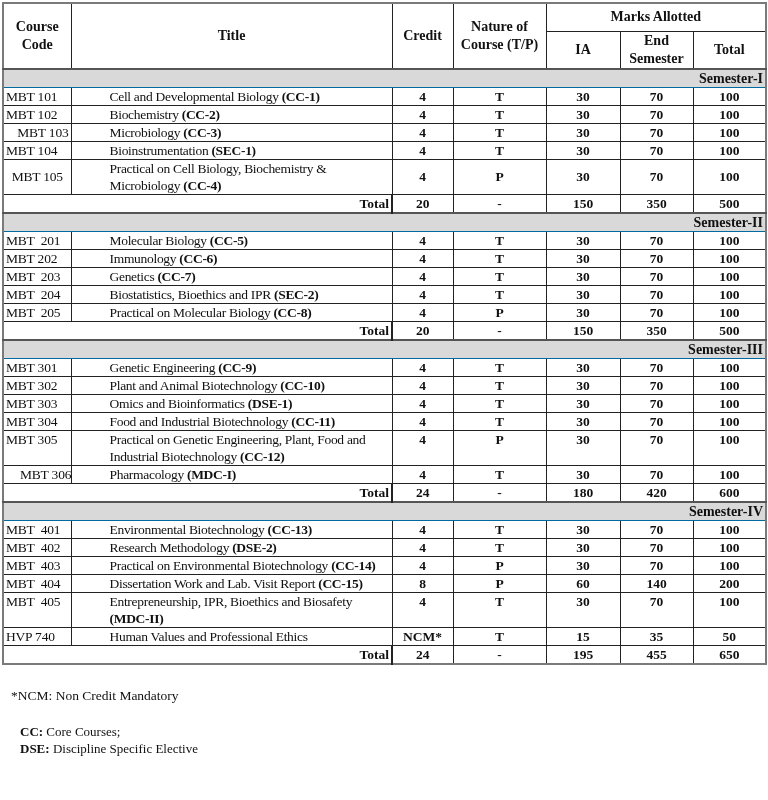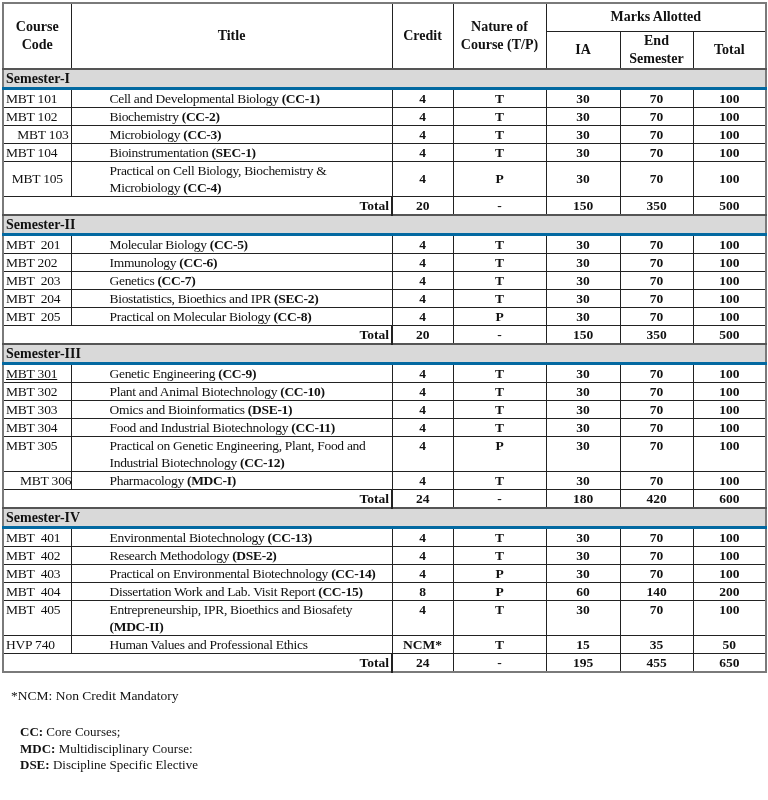--- a/index.html
+++ b/index.html
@@ -7,21 +7,21 @@
   .wrap { position: absolute; left: 2px; top: 2px; width: 763px; }
   table { border-collapse: collapse; width: 763px; table-layout: fixed; border: 2px solid #7a7a7a; }
   td, th { border: 1px solid #222; padding: 0 2px; line-height: 17px; vertical-align: middle; }
   th { font-weight: bold; text-align: center; font-size: 14px; line-height: 18px; }
   .c { text-align: center; font-weight: bold; }
   .code { white-space: nowrap; letter-spacing: -0.2px; }
   .title { letter-spacing: -0.3px; padding-left: 38px; }
   .title b { font-weight: bold; }
   .title.center { }
   .top td.c, .top td { vertical-align: top; }
-  .sem td { background: #d9d9d9; font-weight: bold; text-align: left; font-size: 14px; line-height: 17px; border-top: 2px solid #555; border-bottom: 3px solid #0369a1; margin-left: 32px; }
+  .sem td { background: #d9d9d9; font-weight: bold; text-align: right; font-size: 14px; line-height: 17px; border-top: 2px solid #555; border-bottom: 1px solid #0369a1; margin-left: 32px; }
   .total td { font-weight: bold; }
   .total td.lbl { text-align: right; border-right: 2px solid #222; }
   .notes { position: absolute; left: 11px; top: 688px; font-size: 13.5px; line-height: 16px; }
   .legend { position: absolute; left: 20px; top: 724px; font-size: 13px; line-height: 16.5px; }
   .legend b { font-weight: bold; }
 </style>
 </head>
 <body>
 
 <div class="wrap">
@@ -159,21 +159,21 @@
           <td class="c">20</td>
           <td class="c">-</td>
           <td class="c">150</td>
           <td class="c">350</td>
           <td class="c">500</td>
         </tr>
         <tr class="sem">
           <td colspan="7">Semester-III</td>
         </tr>
         <tr>
-          <td class="code" style="white-space: pre; text-decoration: underline;">MBT 301</td>
+          <td class="code" style="white-space: pre;">MBT 301</td>
           <td class="title"><span>Genetic Engineering</span> <b>(CC-9)</b></td>
           <td class="c">4</td>
           <td class="c">T</td>
           <td class="c">30</td>
           <td class="c">70</td>
           <td class="c">100</td>
         </tr>
         <tr>
           <td class="code" style="white-space: pre;">MBT 302</td>
           <td class="title"><span>Plant and Animal Biotechnology</span> <b>(CC-10)</b></td>
@@ -292,15 +292,14 @@
           <td class="c">455</td>
           <td class="c">650</td>
         </tr>
       </tbody>
 </table>
 </div>
 
 <div class="notes">*NCM: Non Credit Mandatory</div>
 <div class="legend" id="legend">
     <div><b>CC:</b><span> Core Courses;</span></div>
-    <div><b>MDC:</b><span> Multidisciplinary Course:</span></div>
     <div><b>DSE:</b><span> Discipline Specific Elective</span></div>
   </div>
 
 </body></html>

